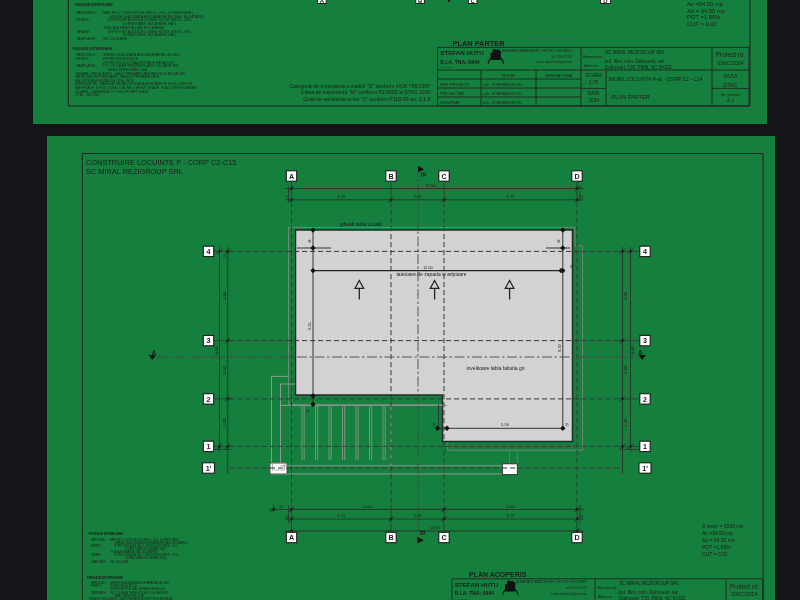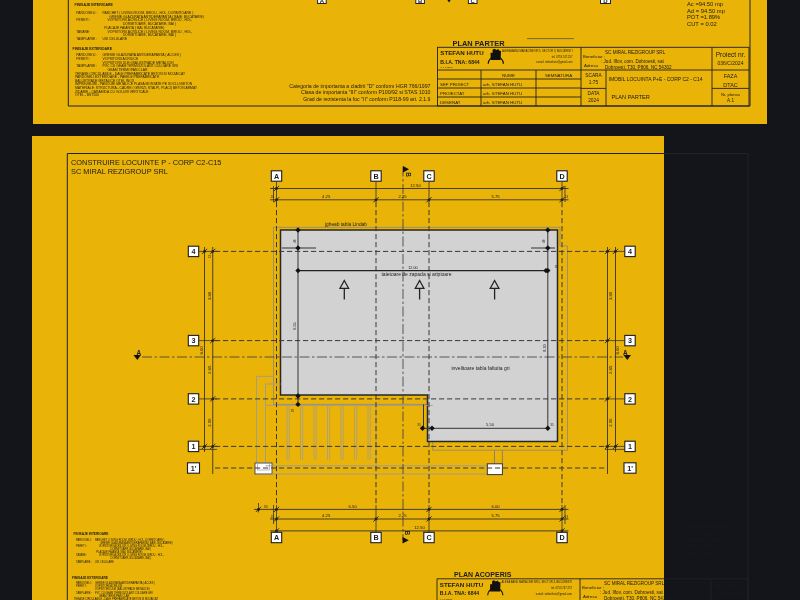--- a/index.html
+++ b/index.html
@@ -1,16 +1,16 @@
 <!DOCTYPE html>
 <html><head><meta charset="utf-8">
 <style>
 html,body{margin:0;padding:0;background:#14141b;width:800px;height:600px;overflow:hidden;}
 *{font-family:"Liberation Sans",sans-serif;}
-.sheet{position:absolute;background:#eab308;}
+.sheet{position:absolute;background:#15803d;}
 svg text{font-family:"Liberation Sans",sans-serif;fill:#1c1c1c;}
 </style></head><body>
 
 <div class="sheet" style="left:33px;top:0;width:734px;height:124px;">
 <svg width="734" height="124" viewBox="0 0 734 124">
 
 <line x1="35.3" y1="0" x2="35.3" y2="106" stroke="#222" stroke-width="1"></line>
 
 <line x1="35.3" y1="106" x2="717" y2="106" stroke="#222" stroke-width="1.2"></line>
 
@@ -143,21 +143,21 @@
 <text x="578.5" y="98.5" font-size="5.6">PLAN PARTER</text>
 
 <g text-anchor="middle">
 <text x="697.5" y="78" font-size="5.4">FAZA</text>
 <text x="697.5" y="86.5" font-size="5.4">DTAC</text>
 <text x="697.5" y="95.5" font-size="4.2">Nr. plansa</text>
 <text x="697.5" y="101.5" font-size="4.6">A.1</text>
 </g>
 </svg></div>
 
-<div class="sheet" style="left:32px;top:136px;width:632px;height:464px;">
+<div class="sheet" style="left:47px;top:136px;width:728px;height:464px;">
 <svg width="734" height="464" viewBox="0 0 734 464">
 
 <g stroke="#222" stroke-width="1" fill="none">
 <line x1="35.3" y1="17.5" x2="716" y2="17.5"></line>
 <line x1="35.3" y1="17.5" x2="35.3" y2="464"></line>
 <line x1="716" y1="17.5" x2="716" y2="464"></line>
 </g>
 
 <text x="39" y="28.5" font-size="7.4">CONSTRUIRE LOCUINTE P - CORP C2-C15</text>
 <text x="39" y="37.5" font-size="7.4">SC MIRAL REZIGROUP SRL</text>

